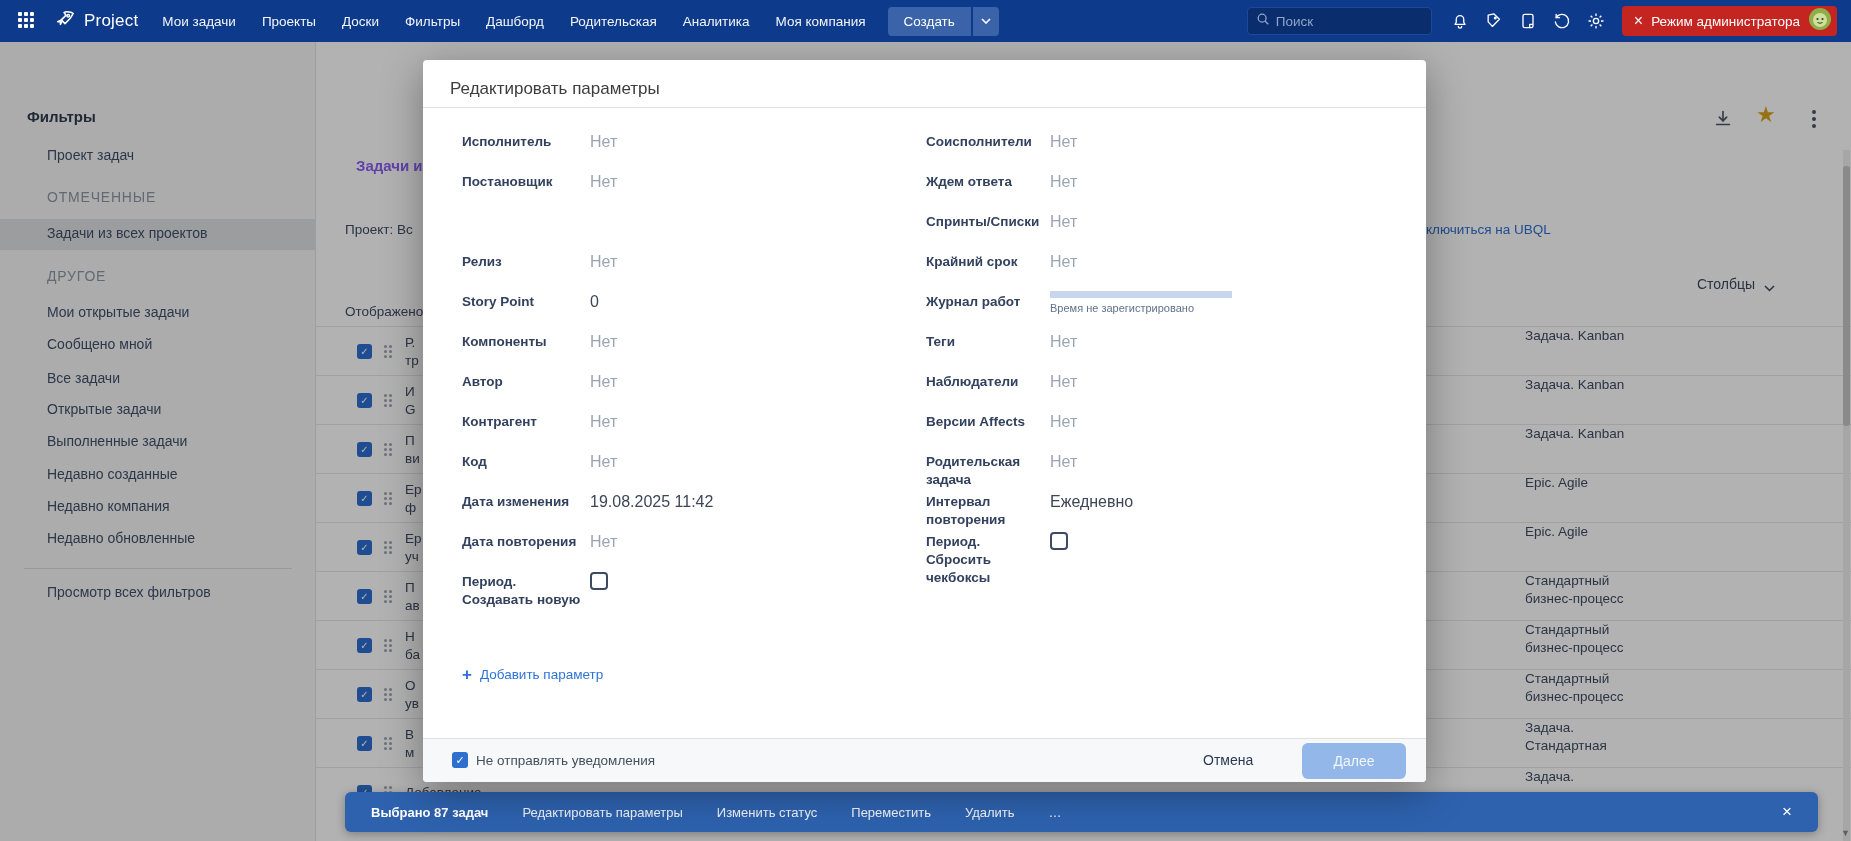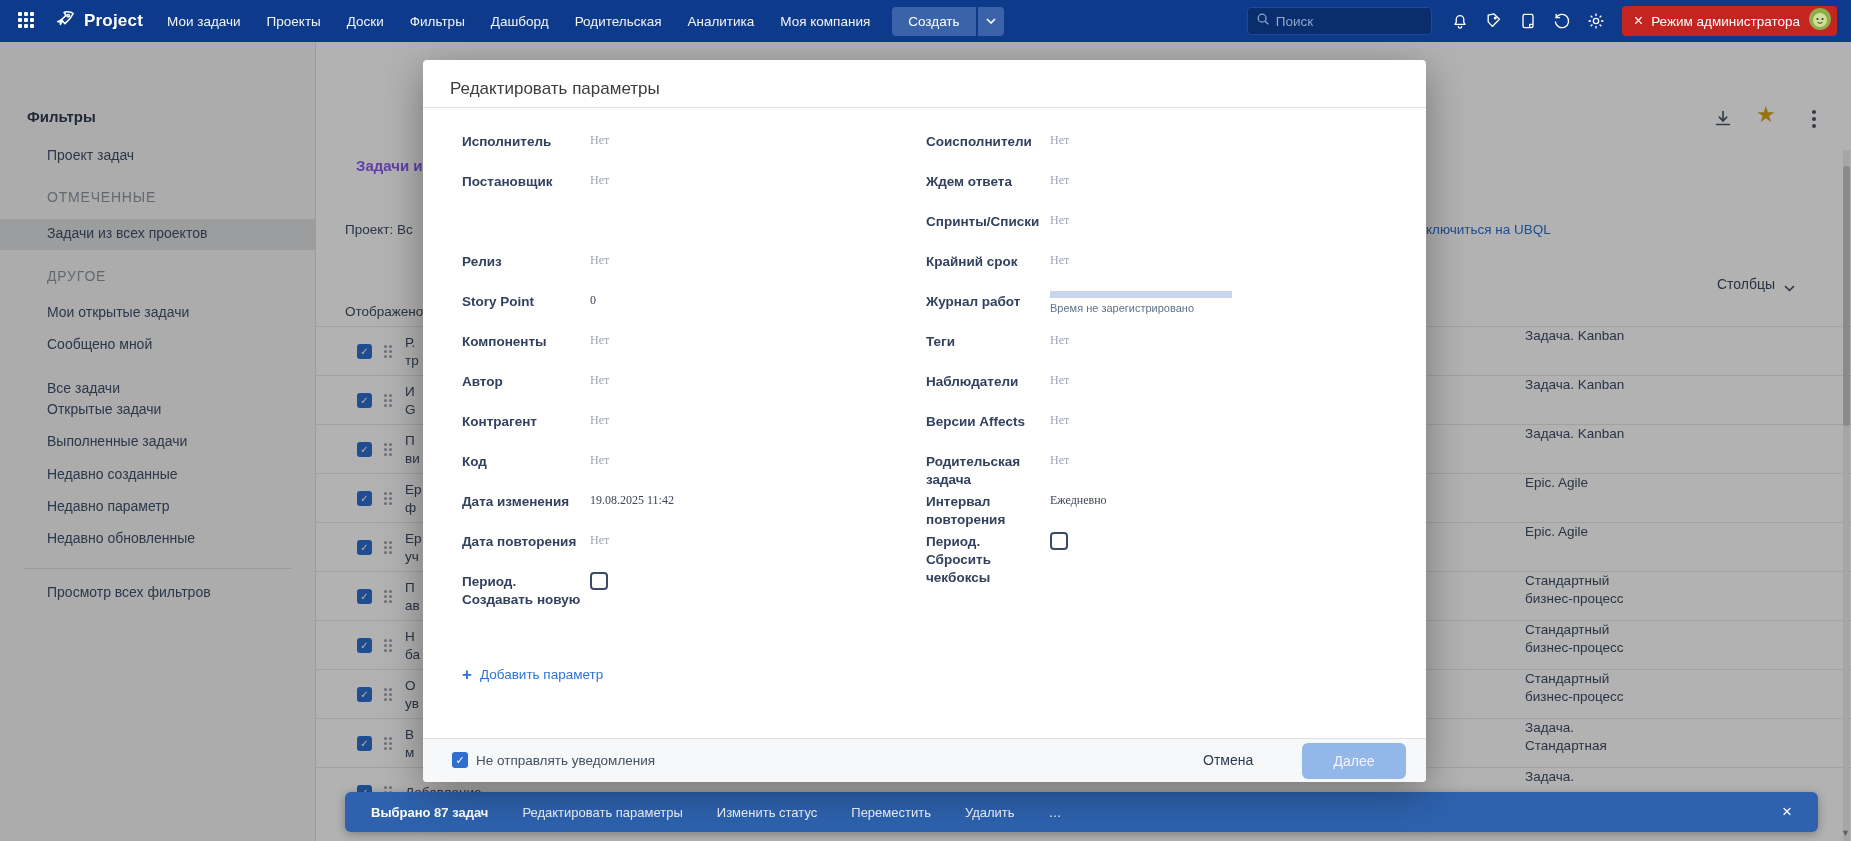--- a/index.html
+++ b/index.html
@@ -5,21 +5,21 @@
   * { margin:0; padding:0; box-sizing:border-box; }
   body { font-family:"Liberation Sans", sans-serif; background:#444; }
   .stage { position:relative; width:1851px; height:841px; overflow:hidden; background:#fff; }
 
   
   .topbar { position:absolute; left:0; top:0; width:1851px; height:42px; background:#0d3a8b;
             display:flex; align-items:center; padding:0 14px; z-index:60; }
   .bento { width:18px; height:18px; display:grid; grid-template-columns:repeat(3,4px); grid-template-rows:repeat(3,4px); gap:2px; margin:0 18px 0 4px; cursor:pointer; }
   .bento i { background:#fff; border-radius:1px; }
   .brand { display:flex; align-items:center; gap:8px; margin-right:24px; }
-  .brand-name { color:#fff; font-size:17px; font-weight:bold; letter-spacing:.2px; }
+  .brand-name { color:#fff; font-size:17px; font-weight:normal; letter-spacing:.2px; }
   .nav { display:flex; align-items:center; gap:26px; }
   .nav-item { color:rgba(255,255,255,.95); font-size:13.5px; cursor:pointer; white-space:nowrap; }
   .create-wrap { display:flex; margin-left:22px; }
   .create-btn { height:29px; background:#3a63aa; color:#fff; font-size:13.5px; border:none;
                 border-radius:4px 0 0 4px; padding:0 16px; cursor:pointer; }
   .create-caret { width:26px; height:29px; background:#3a63aa; border-radius:0 4px 4px 0; margin-left:2px;
                   display:flex; align-items:center; justify-content:center; cursor:pointer; }
   .tb-spacer { flex:1; }
   .search-box { width:185px; height:28px; background:#0a2d6e; border:1px solid #1c4a9b; border-radius:4px;
                 display:flex; align-items:center; padding:0 8px; gap:6px; margin-right:18px; }
@@ -44,21 +44,21 @@
 
   
   .content { position:absolute; left:316px; top:42px; width:1535px; height:799px; background:#fff; }
   .pg-title { position:absolute; left:40px; top:115px; font-size:15px; font-weight:bold; color:#8b5cf6; white-space:nowrap; }
   .pg-filter { position:absolute; left:29px; top:180px; font-size:13.5px; color:#3f4d63; white-space:nowrap; }
   .pg-link { position:absolute; left:1110px; top:180px; font-size:13.5px; color:#2d6fd1; cursor:pointer; white-space:nowrap; }
   .pg-shown { position:absolute; left:29px; top:262px; font-size:13.5px; color:#3f4d63; white-space:nowrap; }
   .icon-abs { position:absolute; cursor:pointer; }
   .star-glyph { font-family:"DejaVu Sans", sans-serif; font-size:22px; color:#d9a41f; line-height:1; }
   .columns-btn { position:absolute; left:1381px; top:234px; display:flex; align-items:flex-end; gap:9px;
-                 font-size:14px; color:#3a4a5f; cursor:pointer;margin-left:20px; }
+                 font-size:14px; color:#3a4a5f; cursor:pointer; }
   .thead-lbl { position:absolute; top:292px; font-size:13px; color:#6e7787; white-space:nowrap; }
   .trow { position:absolute; left:0; width:1535px; height:49px; border-top:1px solid #e7e7e7; background:#fff; }
   .trow .cb { position:absolute; left:41px; top:17px; }
   .cb { width:15px; height:15px; background:#2e6fd0; border-radius:3px; color:#fff; font-size:10px;
         display:flex; align-items:center; justify-content:center; cursor:pointer; }
   .drag { position:absolute; left:68px; top:18px; display:grid; grid-template-columns:3px 3px; grid-template-rows:3px 3px 3px;
           gap:2px; cursor:grab; }
   .drag i { background:#9aa3ad; border-radius:50%; }
   .cell-name { position:absolute; left:89px; top:0; height:49px; display:flex; flex-direction:column;
                justify-content:center; font-size:13.5px; color:#3e4c63; line-height:18px; white-space:pre; }
@@ -76,21 +76,21 @@
   .bb-selected { color:#fff; font-size:13px; font-weight:bold; white-space:nowrap; }
   .bb-action { color:rgba(255,255,255,.92); font-size:13px; cursor:pointer; white-space:nowrap; }
   .bb-close { margin-left:auto; color:#fff; font-size:17px; cursor:pointer; }
 
   
   .modal { position:absolute; left:423px; top:60px; width:1003px; height:722px; background:#fff; z-index:50;
            border-radius:4px; box-shadow:0 10px 40px rgba(0,0,0,.35); }
   .modal-title { position:absolute; left:27px; top:19px; font-size:17px; color:#3d3d3d; }
   .modal-hdiv { position:absolute; left:0; top:47px; width:1003px; height:1px; background:#e3e3e3; }
   .fld-label { position:absolute; font-size:13.5px; font-weight:bold; color:#32415e; width:130px; line-height:18px; }
-  .fld-value { position:absolute; font-size:12px; color:#9aa4b2; white-space:nowrap;font-family:Liberation Serif, serif; }
+  .fld-value { position:absolute; font-size:16px; color:#9aa4b2; white-space:nowrap; }
   .fld-value.dark { color:#3c4658; }
   .body-cb { position:absolute; width:18px; height:18px; border:2px solid #3c4a63; border-radius:4px; background:#fff; cursor:pointer; }
   .journal-bar { position:absolute; left:627px; top:231px; width:182px; height:7px; background:#c7d6ee; cursor:pointer; }
   .journal-note { position:absolute; left:627px; top:242px; font-size:11px; color:#5f718c; white-space:nowrap; }
   .add-param { position:absolute; left:39px; top:606px; display:flex; align-items:center; gap:8px; cursor:pointer; }
   .add-plus { color:#2e74d8; font-size:17px; font-weight:bold; line-height:1; }
   .add-text { color:#2e74d8; font-size:13.5px; }
   .modal-footer { position:absolute; left:0; top:678px; width:1003px; height:44px; background:#f7f8f9;
                   border-top:1px solid #e0e0e0; border-radius:0 0 4px 4px; }
   .ftr-cb { position:absolute; left:29px; top:13px; width:16px; height:16px; background:#2e6fd0; border-radius:3px;
@@ -195,25 +195,25 @@
 
   <aside class="sidebar">
     <div class="sb-selected-band"></div>
     <div class="sb-title" style="top:66px">Фильтры</div>
     <div class="sb-item" style="top:105px">Проект задач</div>
     <div class="sb-section" style="top:147px">ОТМЕЧЕННЫЕ</div>
     <div class="sb-item" style="top:183px">Задачи из всех проектов</div>
     <div class="sb-section" style="top:226px">ДРУГОЕ</div>
     <div class="sb-item" style="top:262px">Мои открытые задачи</div>
     <div class="sb-item" style="top:294px">Сообщено мной</div>
-    <div class="sb-item" style="top:338px">Все задачи</div>
+    <div class="sb-item" style="top:328px">Все задачи</div>
     <div class="sb-item" style="top:359px">Открытые задачи</div>
     <div class="sb-item" style="top:391px">Выполненные задачи</div>
     <div class="sb-item" style="top:424px">Недавно созданные</div>
-    <div class="sb-item" style="top:456px">Недавно параметр</div>
+    <div class="sb-item" style="top:456px">Недавно компания</div>
     <div class="sb-item" style="top:488px">Недавно обновленные</div>
     <div class="sb-divider"></div>
     <div class="sb-item" style="top:542px">Просмотр всех фильтров</div>
 
   </aside>
 
   <main class="content">
     <div class="pg-title">Задачи из</div>
     <div class="pg-filter">Проект: Вс</div>
     <div class="pg-link">ключиться на UBQL</div>

